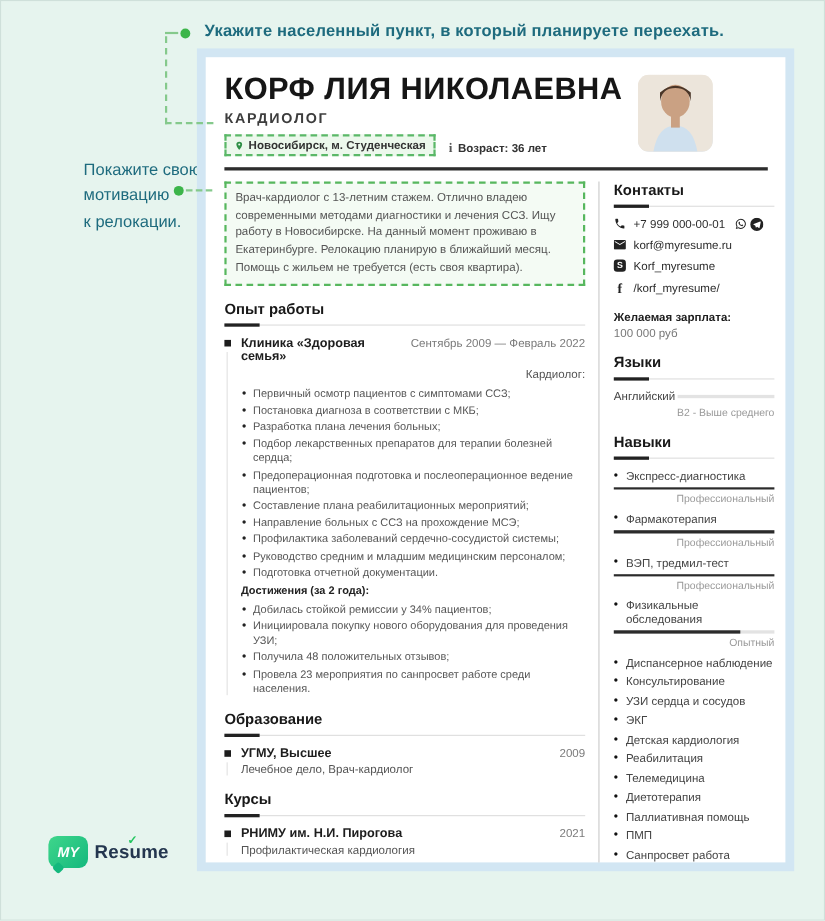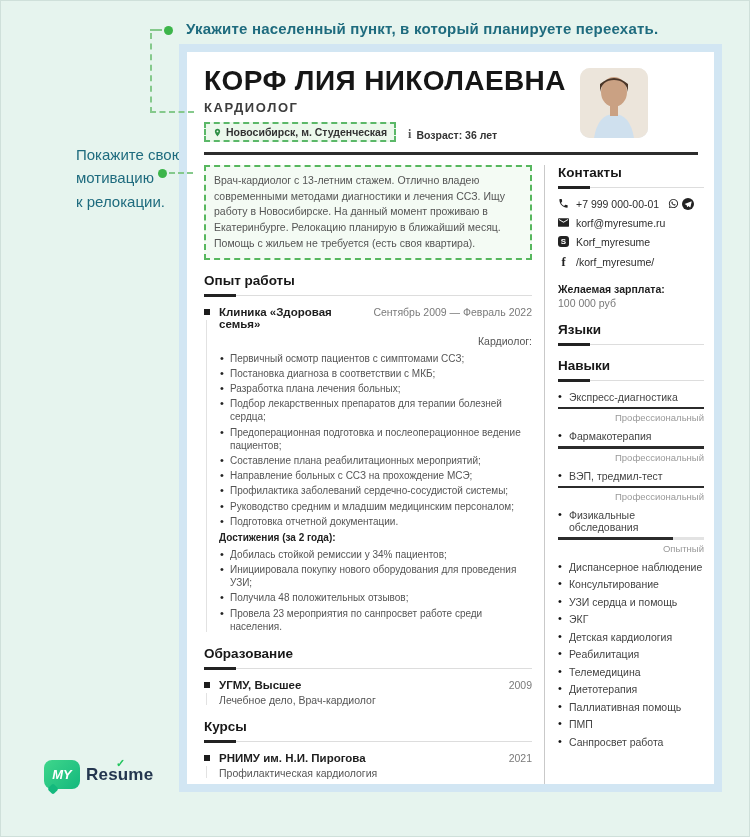--- a/index.html
+++ b/index.html
@@ -292,20 +292,30 @@
           </div>
           <div class="salary">
             <div class="salary-label">Желаемая зарплата:</div>
             <div class="salary-value">100 000 руб</div>
           </div>
         </div>
 
         <div class="sec">
           <div class="sec-title">Языки</div>
           <div class="sec-rule"></div>
+          <div>
+
+              <div>
+                <div class="lang-row">
+                  <span class="lang-name">Английский</span>
+                  <span class="bar lang-bar"><span class="bar-fill" style="width: 76%;"></span></span>
+                </div>
+                <div class="level-label">B2 - Выше среднего</div>
+              </div>
+            </div>
         </div>
 
         <div class="sec">
           <div class="sec-title">Навыки</div>
           <div class="sec-rule"></div>
           <div>
 
               <div class="skill-rated">
                 <div class="skill-head">Экспресс-диагностика</div>
                 <div class="bar skill-bar">
@@ -335,21 +345,21 @@
                 <div class="bar skill-bar">
                   <div class="bar-fill" style="width: 79%;"></div>
                 </div>
                 <div class="level-label">Опытный</div>
               </div>
             </div>
           <ul class="side-list">
 
           <li>Диспансерное наблюдение</li>
               <li>Консультирование</li>
-              <li>УЗИ сердца и помощь</li>
+              <li>УЗИ сердца и сосудов</li>
               <li>ЭКГ</li>
               <li>Детская кардиология</li>
               <li>Реабилитация</li>
               <li>Телемедицина</li>
               <li>Диетотерапия</li>
               <li>Паллиативная помощь</li>
               <li>ПМП</li>
               <li>Санпросвет работа</li>
             </ul>
         </div>

